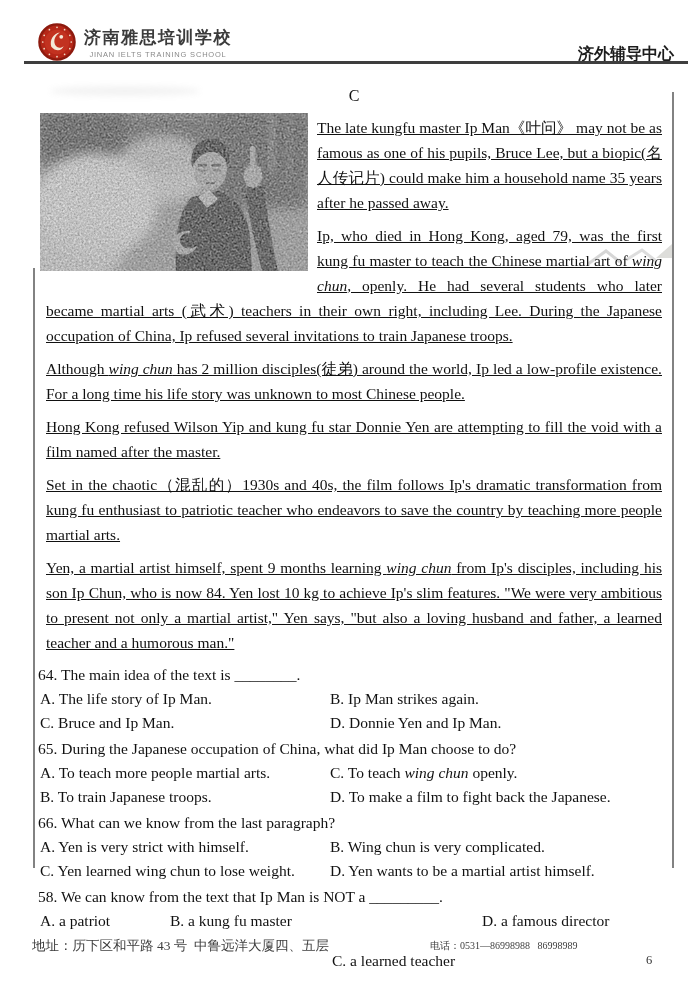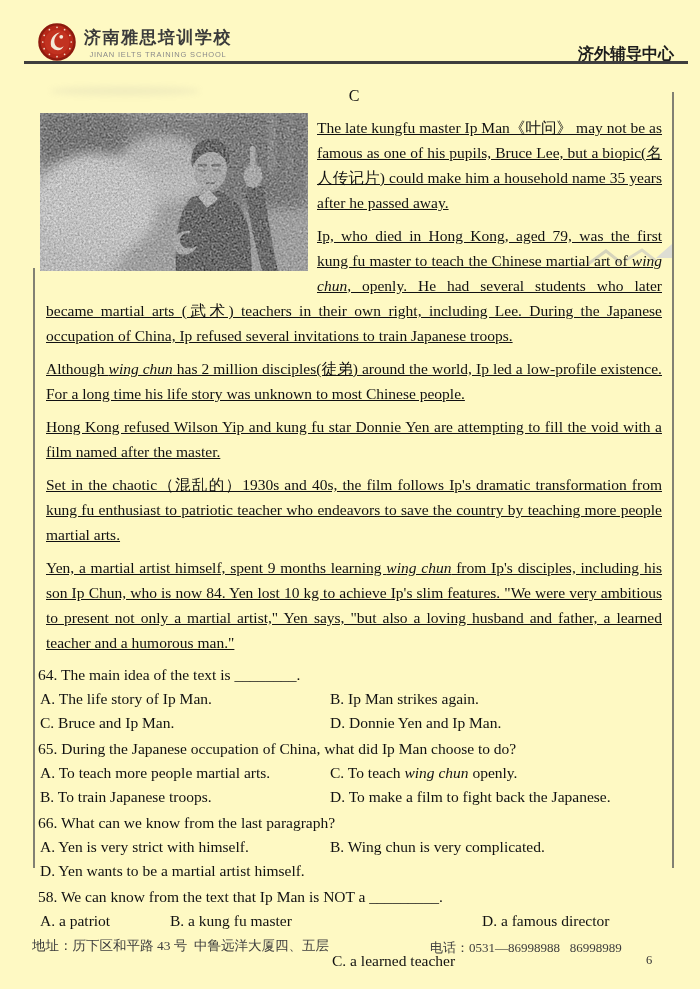--- a/index.html
+++ b/index.html
@@ -1,18 +1,18 @@
 <!DOCTYPE html>
 <html><head>
 <meta charset="utf-8">
 <style>
   html,body { margin:0; padding:0; background:#e8e8e8; }
   .page {
     position:relative; width:700px; height:989px; margin:0 auto;
-    background:#fef9c3; overflow:hidden;
+    background:#ffffff; overflow:hidden;
     font-family:"Liberation Serif","DejaVu Serif",serif; color:#111;
   }
 
   
   .logo-row { position:absolute; top:23px; left:38px; display:flex; align-items:center; gap:8px; }
   .seal { width:38px; height:38px; flex:0 0 auto; }
   .school-cn { font-family:"Liberation Sans","DejaVu Sans",sans-serif; font-weight:bold;
                font-size:17px; letter-spacing:1.5px; color:#3b3b3b; }
   .school-en { font-family:"Liberation Sans","DejaVu Sans",sans-serif; font-size:7.5px;
                letter-spacing:0.8px; color:#8a8a8a; margin-top:1px;text-align:center; }
@@ -41,21 +41,21 @@
 
   
   .questions { clear:none; margin-top:4px; }
   .q-stem { line-height:24px; margin-top:2px; }
   .opt-grid { display:grid; grid-template-columns:290px 1fr; line-height:24px; padding-left:2px; }
   .opt-row { display:flex; line-height:24px; padding-left:2px; }
   .opt-row .o-1 { width:130px; } .opt-row .o-2 { width:162px; } .opt-row .o-3 { width:150px;margin-top:40px; }
 
   
   .footer-address { position:absolute; top:937px; left:32px; font-size:13.5px; color:#3d3d3d; white-space:pre; }
-  .footer-phone   { position:absolute; top:939px; left:430px; font-size:13px; color:#3d3d3d; white-space:pre; }
+  .footer-phone   { position:absolute; top:939px; left:430px; font-size:10px; color:#3d3d3d; white-space:pre; }
   .page-num { position:absolute; top:953px; left:646px; font-size:12.5px; color:#333; }
 </style>
 </head>
 <body>
 
 <div class="page">
 
   <div class="logo-row">
     <svg class="seal" viewBox="0 0 40 40">
       <circle cx="20" cy="20" r="18.5" fill="#b52718"></circle>
@@ -172,20 +172,21 @@
           <span><span>B. To train Japanese troops.</span></span>
           <span><span>D. To make a film to fight back the Japanese.</span></span>
         </div>
       </div>
 
       <div>
         <div class="q-stem"><span>66. What can we know from the last paragraph?</span></div>
         <div class="opt-grid">
           <span><span>A. Yen is very strict with himself.</span></span>
           <span><span>B. Wing chun is very complicated.</span></span>
+          <span><span>C. Yen learned wing chun to lose weight.</span></span>
           <span><span>D. Yen wants to be a martial artist himself.</span></span>
         </div>
       </div>
 
       <div>
         <div class="q-stem"><span>58. We can know from the text that Ip Man is NOT a _________.</span></div>
         <div class="opt-row">
           <span class="o-1"><span>A. a patriot</span></span>
           <span class="o-2"><span>B. a kung fu master</span></span>
           <span class="o-3"><span>C. a learned teacher</span></span>

